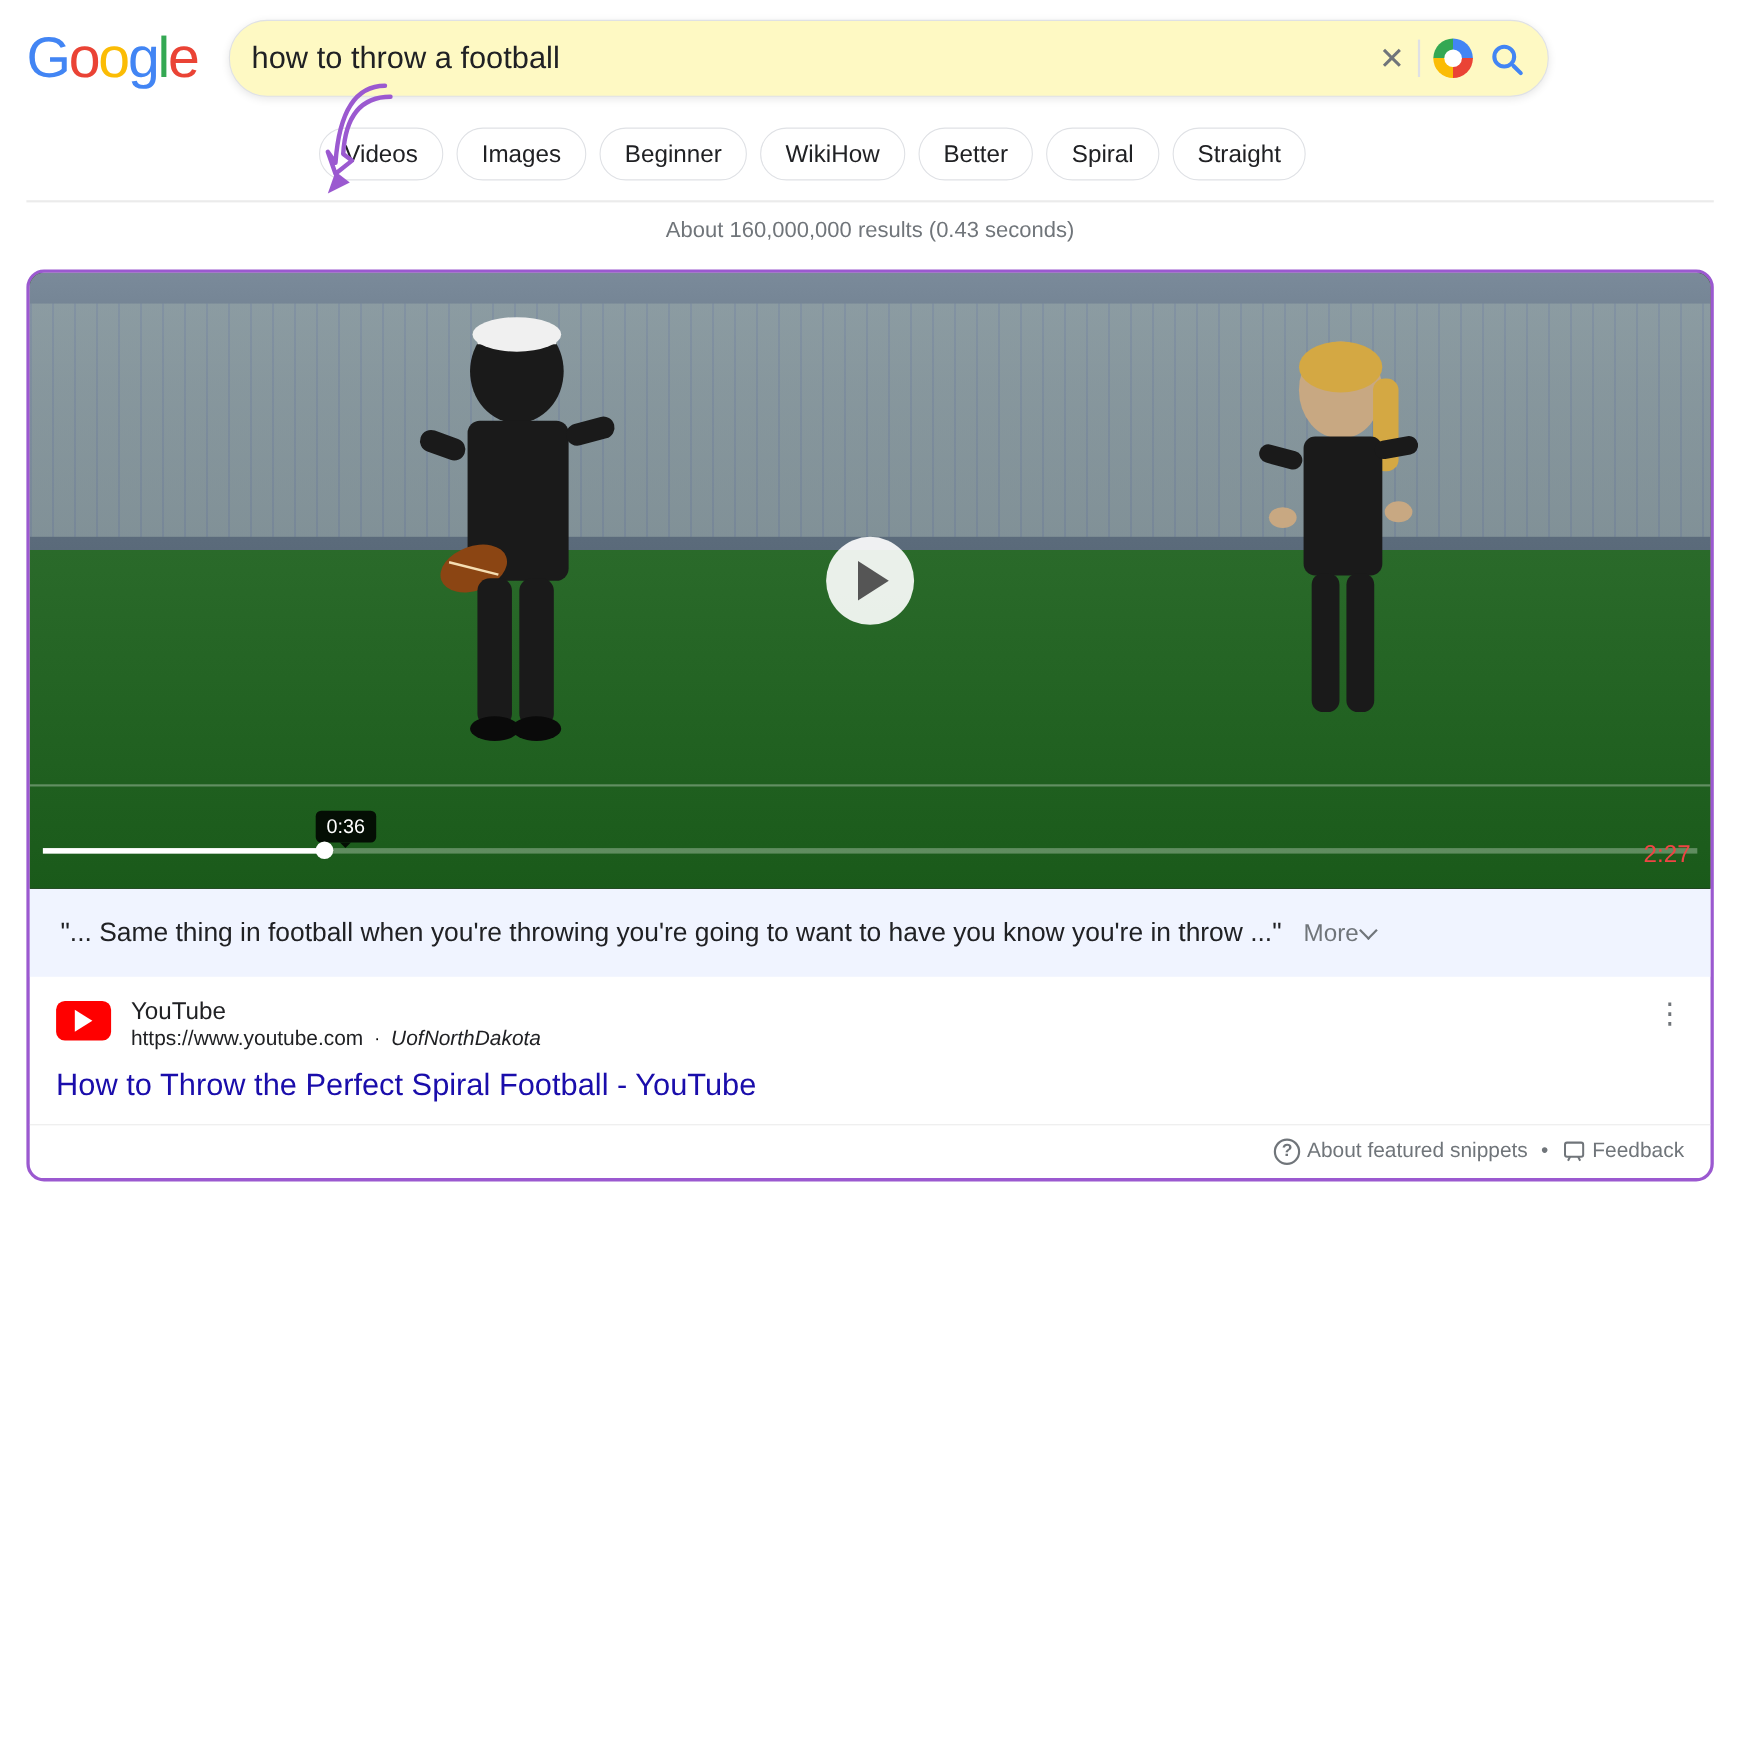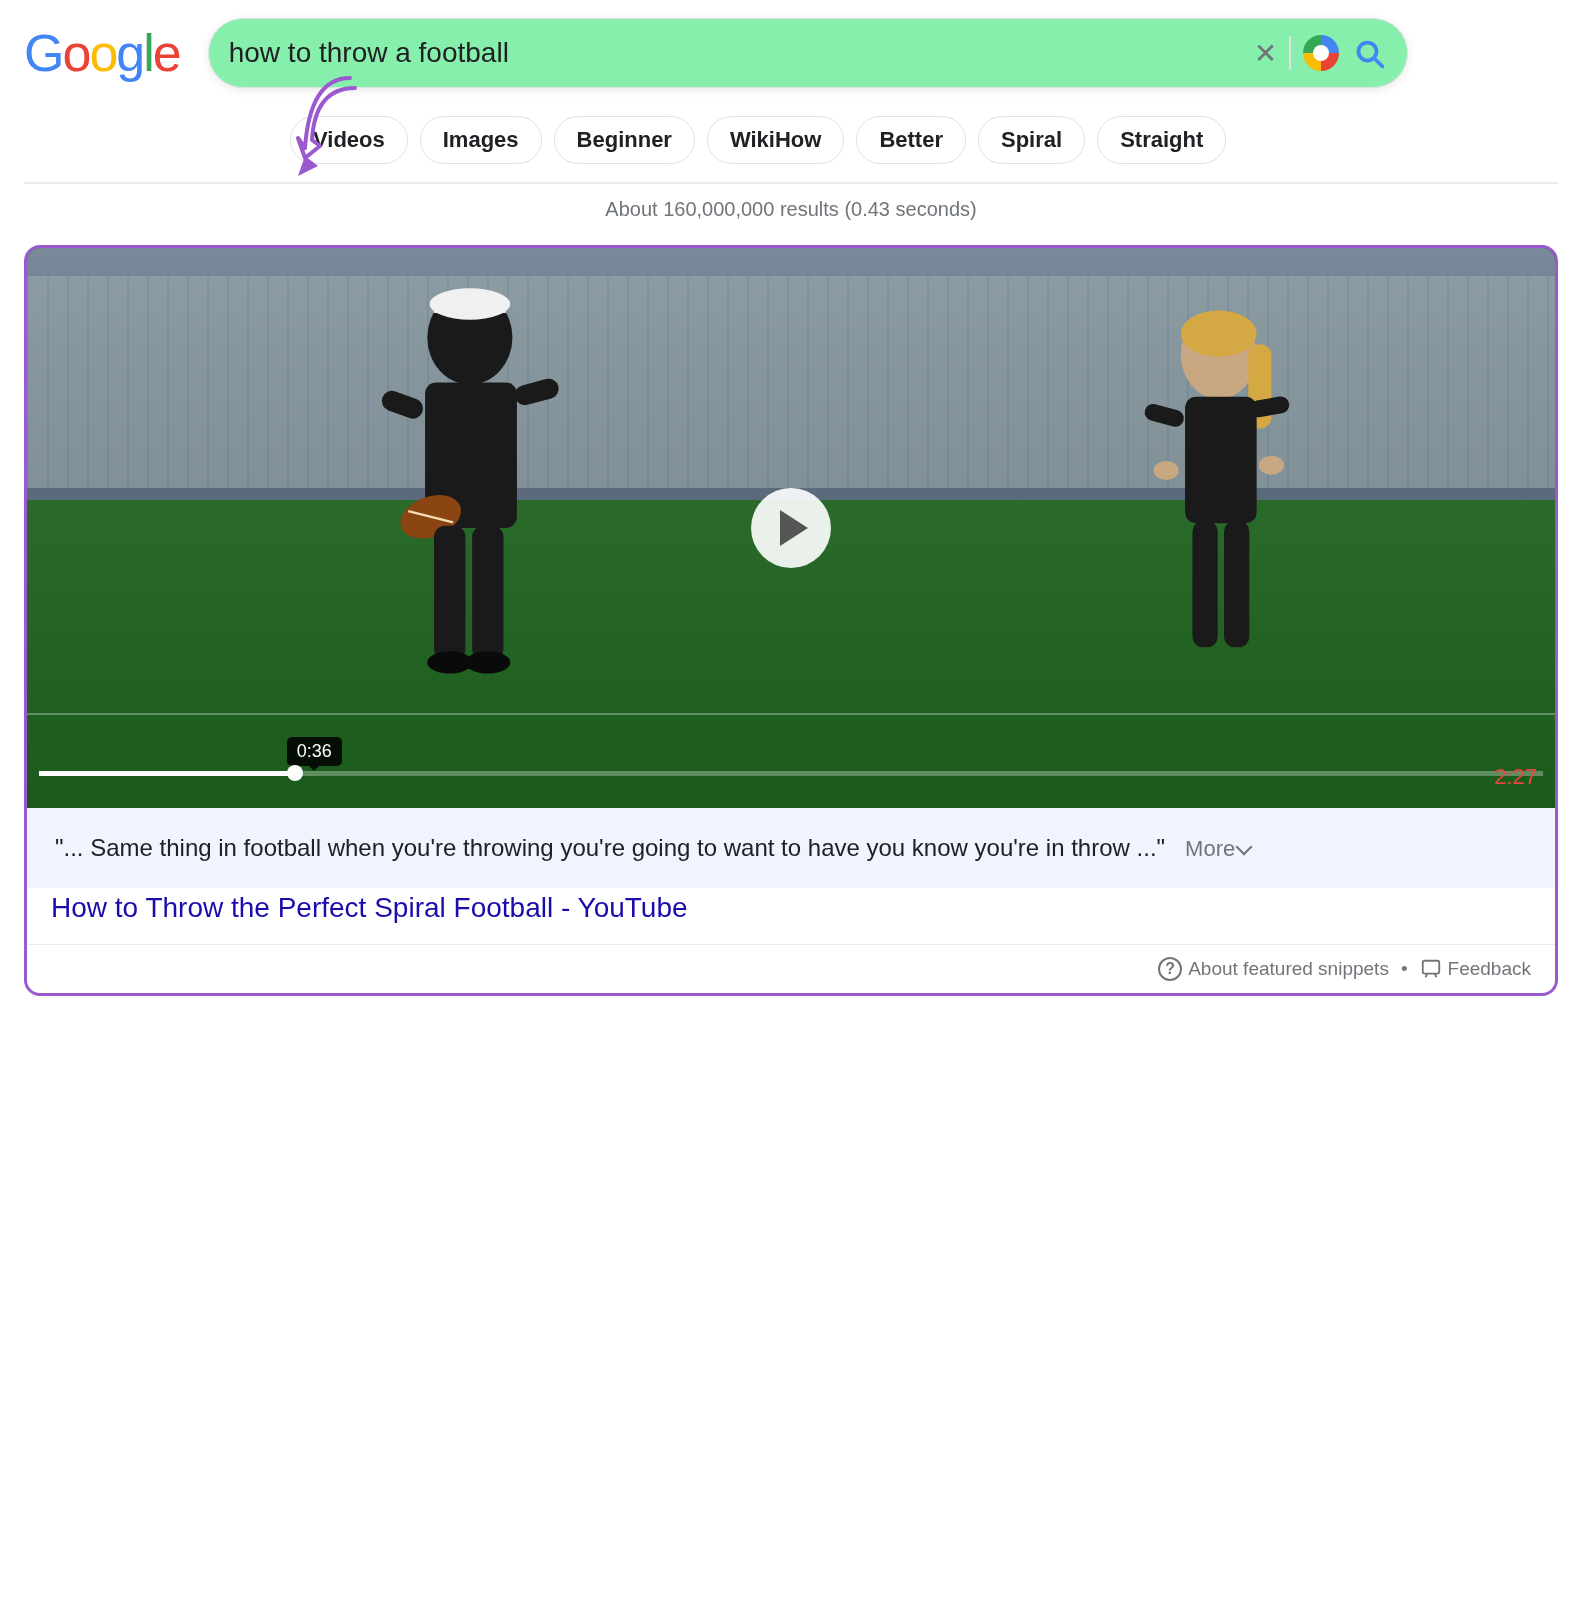--- a/index.html
+++ b/index.html
@@ -39,21 +39,21 @@
       max-width: 1200px;
     }
 
     .search-bar {
       display: flex;
       align-items: center;
       border: 1.5px solid #dfe1e5;
       border-radius: 50px;
       padding: 0 20px;
       height: 70px;
-      background: #86efac;
+      background: #fef9c3;
       box-shadow: 0 2px 8px rgba(0,0,0,0.1);
       gap: 12px;
     }
 
     .search-input {
       flex: 1;
       border: none;
       outline: none;
       font-size: 28px;
       color: #202124;
@@ -142,21 +142,20 @@
       display: inline-flex;
       align-items: center;
       padding: 10px 22px;
       border: 1.5px solid #dfe1e5;
       border-radius: 50px;
       font-size: 22px;
       color: #202124;
       cursor: pointer;
       white-space: nowrap;
       background: #fff;
-      font-weight: bold;
     }
 
     
     .divider {
       height: 1.5px;
       background: #ebebeb;
       margin: 0 24px;
     }
 
     
@@ -615,20 +614,36 @@
     <p class="transcript-text">
       <span>"... Same thing in football when you're throwing you're going to want to have you know you're in throw ..."</span>
       &nbsp;
       <button class="more-btn">
         <span>More</span>
         <span class="chevron-down"></span>
       </button>
     </p>
   </div>
 
+  <div class="source-row">
+    <div class="yt-icon">
+      <div class="yt-play"></div>
+    </div>
+    <div class="source-meta">
+      <div class="source-name">YouTube</div>
+      <div class="source-url-row">
+        <span class="source-url">https://www.youtube.com</span>
+        <span>·</span>
+        <span class="source-author">UofNorthDakota</span>
+      </div>
+    </div>
+    <button class="three-dots-btn">
+      <span>⋮</span>
+    </button>
+  </div>
 
   <a class="result-title-link" href="#">How to Throw the Perfect Spiral Football - YouTube</a>
 
   <div class="snippet-footer">
     <a class="footer-link" href="#">
       <div class="question-circle">?</div>
       <span>About featured snippets</span>
     </a>
     <span class="footer-dot">•</span>
     <a class="footer-link" href="#">

